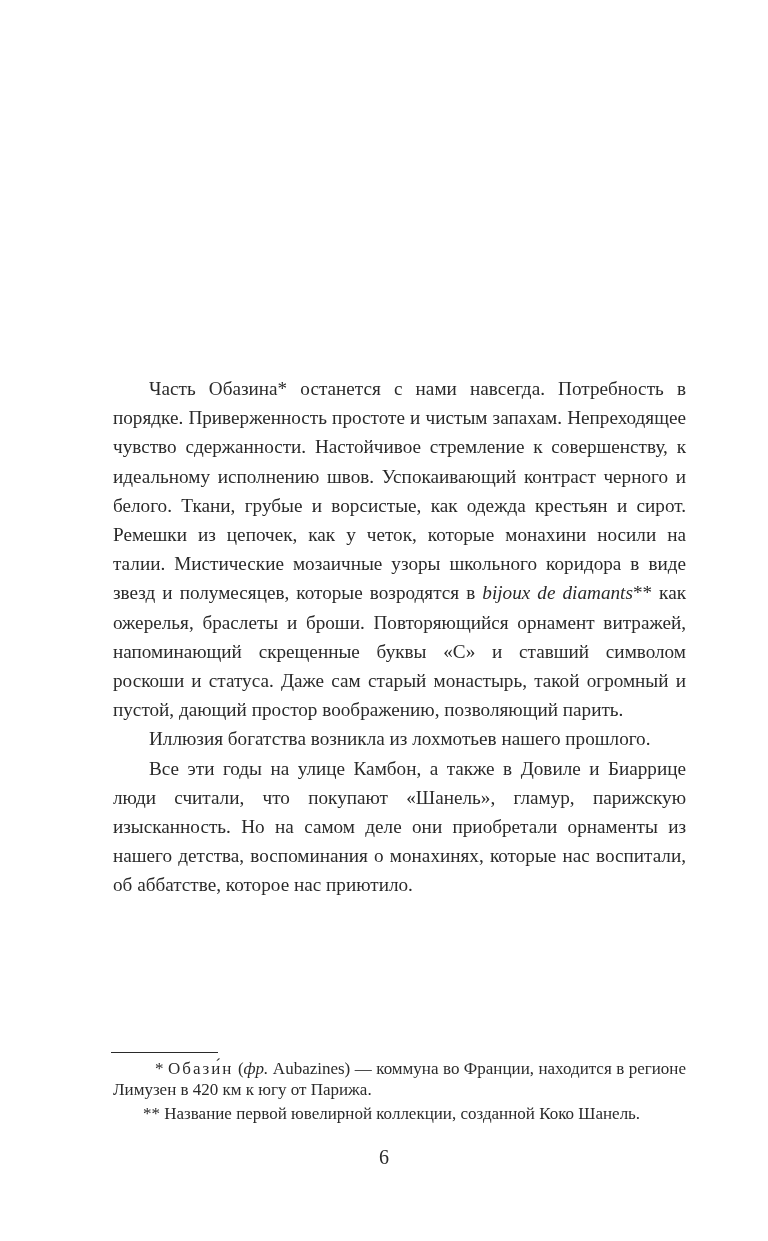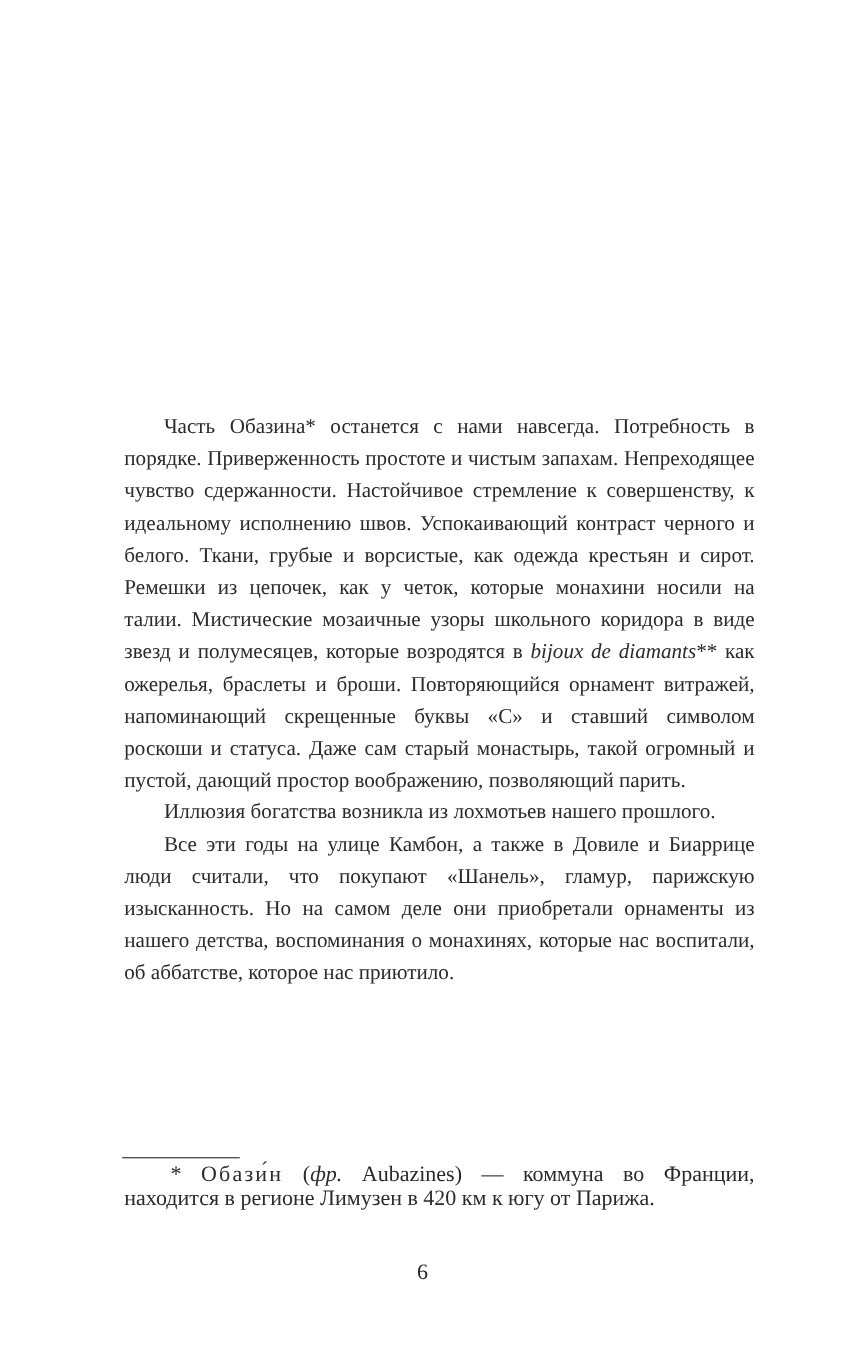--- a/index.html
+++ b/index.html
@@ -45,21 +45,21 @@
       top: 1052px;
       width: 107px;
       height: 0;
       border-top: 1px solid #2a2a2a;
     }
     .footnotes {
       position: absolute;
       left: 113px;
       top: 1058px;
       width: 573px;
-      font-size: 20px;
+      font-size: 17px;
       line-height: 21px;
       text-align: justify;
     }
     .footnotes p {
       margin: 0 0 3px 0;
       text-indent: 42px;
       text-align: justify;
       text-align-last: left;
     }
     .footnotes .fn2 {
@@ -86,17 +86,18 @@
   <div class="body-text">
     <p><span>Часть Обазина* останется с нами навсегда. Потребность в порядке. Приверженность простоте и чистым запахам. Непре­ходящее чувство сдержанности. Настойчивое стремление к со­вершенству, к идеальному исполнению швов. Успокаивающий контраст черного и белого. Ткани, грубые и ворсистые, как одежда крестьян и сирот. Ремешки из цепочек, как у четок, ко­торые монахини носили на талии. Мистические мозаичные узоры школьного коридора в виде звезд и полумесяцев, которые возродятся в </span><em>bijoux de diamants</em><span>** как ожерелья, браслеты и броши. Повторяющийся орнамент витражей, напоминающий скрещен­ные буквы «С» и ставший символом роскоши и статуса. Даже сам старый монастырь, такой огромный и пустой, дающий простор воображению, позволяющий парить.</span></p>
     <p>Иллюзия богатства возникла из лохмотьев нашего прошлого.</p>
     <p>Все эти годы на улице Камбон, а также в Довиле и Биаррице люди считали, что покупают «Шанель», гламур, парижскую изысканность. Но на самом деле они приобретали орнаменты из нашего детства, воспоминания о монахинях, которые нас воспитали, об аббатстве, которое нас приютило.</p>
   </div>
 
   <div class="footnote-rule"></div>
 
   <div class="footnotes">
     <p><span>* </span><span class="fn-word-spaced">Обази́н</span><span> (</span><em>фр.</em><span> Aubazines) — коммуна во Франции, находится в ре­гионе Лимузен в 420 км к югу от Парижа.</span></p>
+    <p class="fn2">** Название первой ювелирной коллекции, созданной Коко Шанель.</p>
   </div>
 
   <div class="page-number">6</div>
 
 </div>
 
 </body></html>

